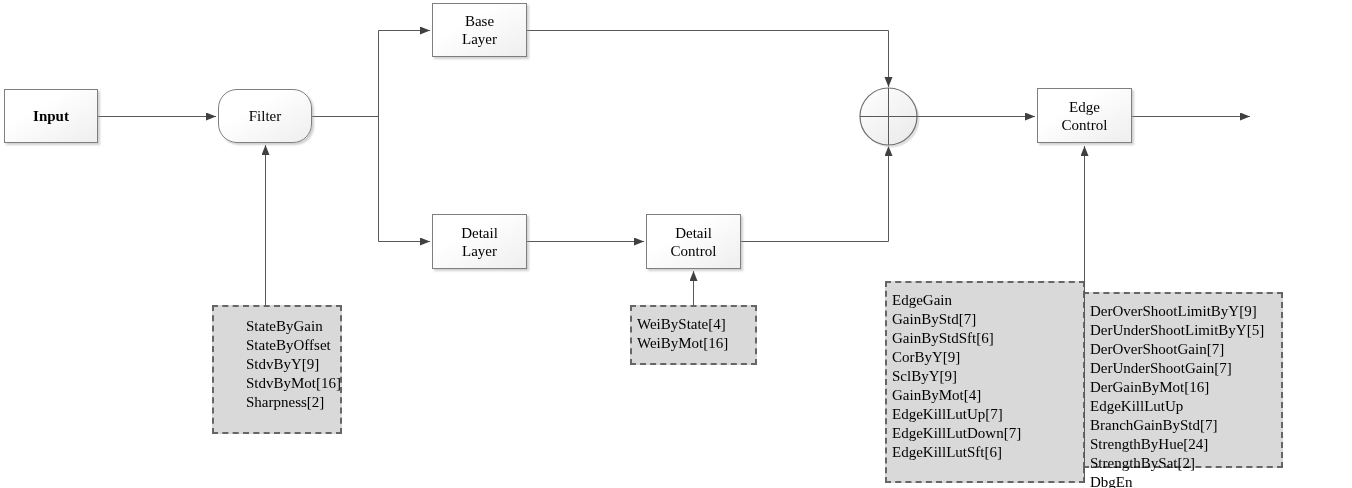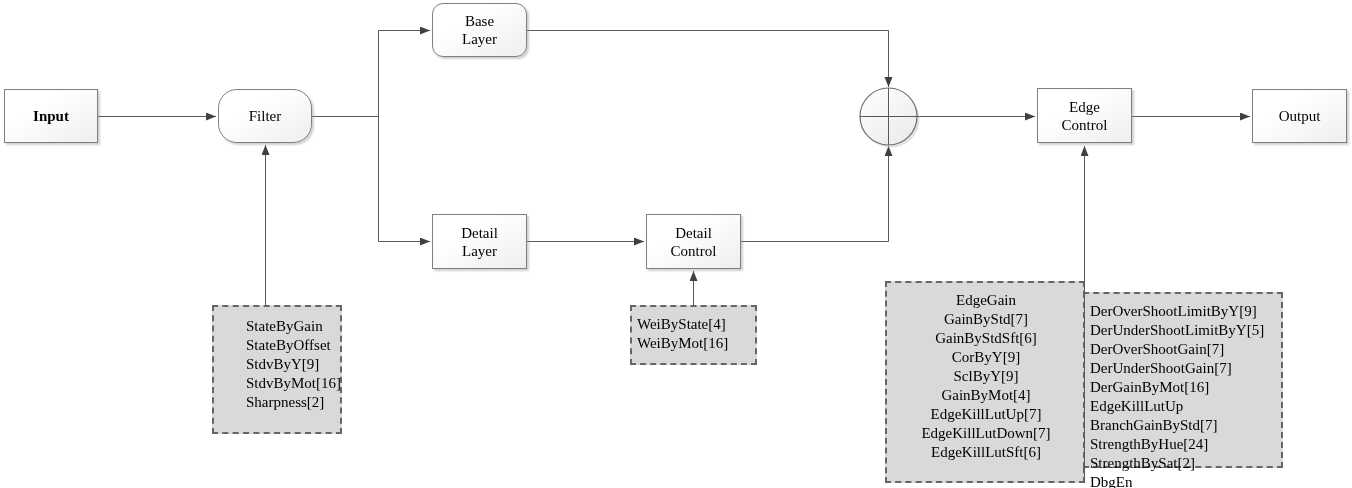--- a/index.html
+++ b/index.html
@@ -89,21 +89,21 @@
       <div>Input</div>
     </div>
   </div>
 
   <div class="node" style="left:218px; top:89px; width:94px; height:54px;border-radius:19px;">
     <div>
       <div>Filter</div>
     </div>
   </div>
 
-  <div class="node" style="left:432px; top:3px; width:95px; height:54px;border-radius:11px;">
+  <div class="node" style="left:432px; top:3px; width:95px; height:54px;">
     <div>
       <div>Base</div>
       <div>Layer</div>
     </div>
   </div>
 
   <div class="node" style="left:432px; top:214px; width:95px; height:55px;">
     <div>
       <div>Detail</div>
       <div>Layer</div>
@@ -117,40 +117,35 @@
     </div>
   </div>
 
   <div class="node" style="left:1037px; top:88px; width:95px; height:55px;">
     <div>
       <div>Edge</div>
       <div>Control</div>
     </div>
   </div>
 
-  <div class="node" style="left:1252px; top:89px; width:95px; height:54px;">
-    <div>
-      <div>Output</div>
-    </div>
-  </div>
 
   <div class="params tall" style="left:212px; top:305px; width:130px; height:129px;padding-left:32px;">
     <div class="pline">StateByGain</div>
     <div class="pline">StateByOffset</div>
     <div class="pline">StdvByY[9]</div>
     <div class="pline">StdvByMot[16]</div>
     <div class="pline">Sharpness[2]</div>
   </div>
 
   <div class="params" style="left:630px; top:305px; width:127px; height:60px;">
     <div class="pline">WeiByState[4]</div>
     <div class="pline">WeiByMot[16]</div>
   </div>
 
-  <div class="params" style="left:885px; top:281px; width:200px; height:202px;text-align:center;">
+  <div class="params" style="left:885px; top:281px; width:200px; height:202px;">
     <div class="pline">EdgeGain</div>
     <div class="pline">GainByStd[7]</div>
     <div class="pline">GainByStdSft[6]</div>
     <div class="pline">CorByY[9]</div>
     <div class="pline">SclByY[9]</div>
     <div class="pline">GainByMot[4]</div>
     <div class="pline">EdgeKillLutUp[7]</div>
     <div class="pline">EdgeKillLutDown[7]</div>
     <div class="pline">EdgeKillLutSft[6]</div>
   </div>

